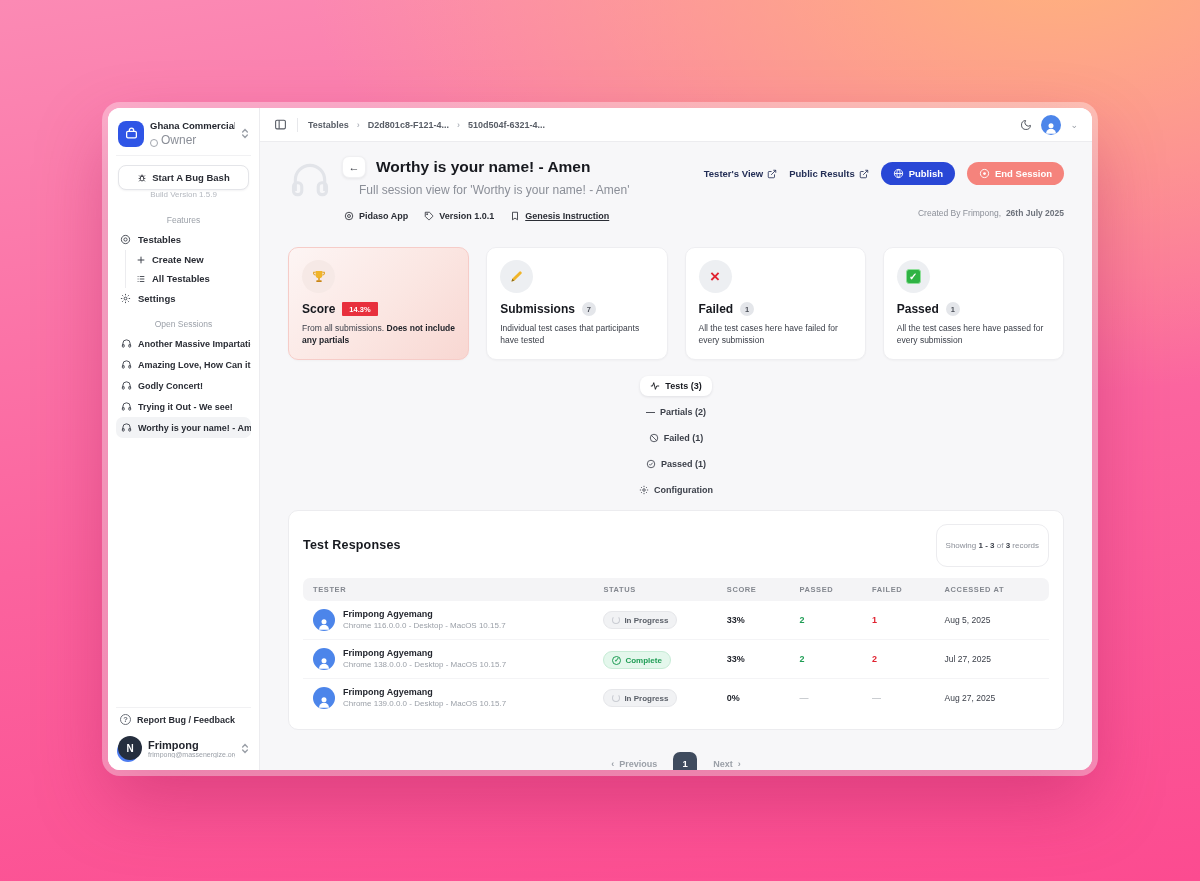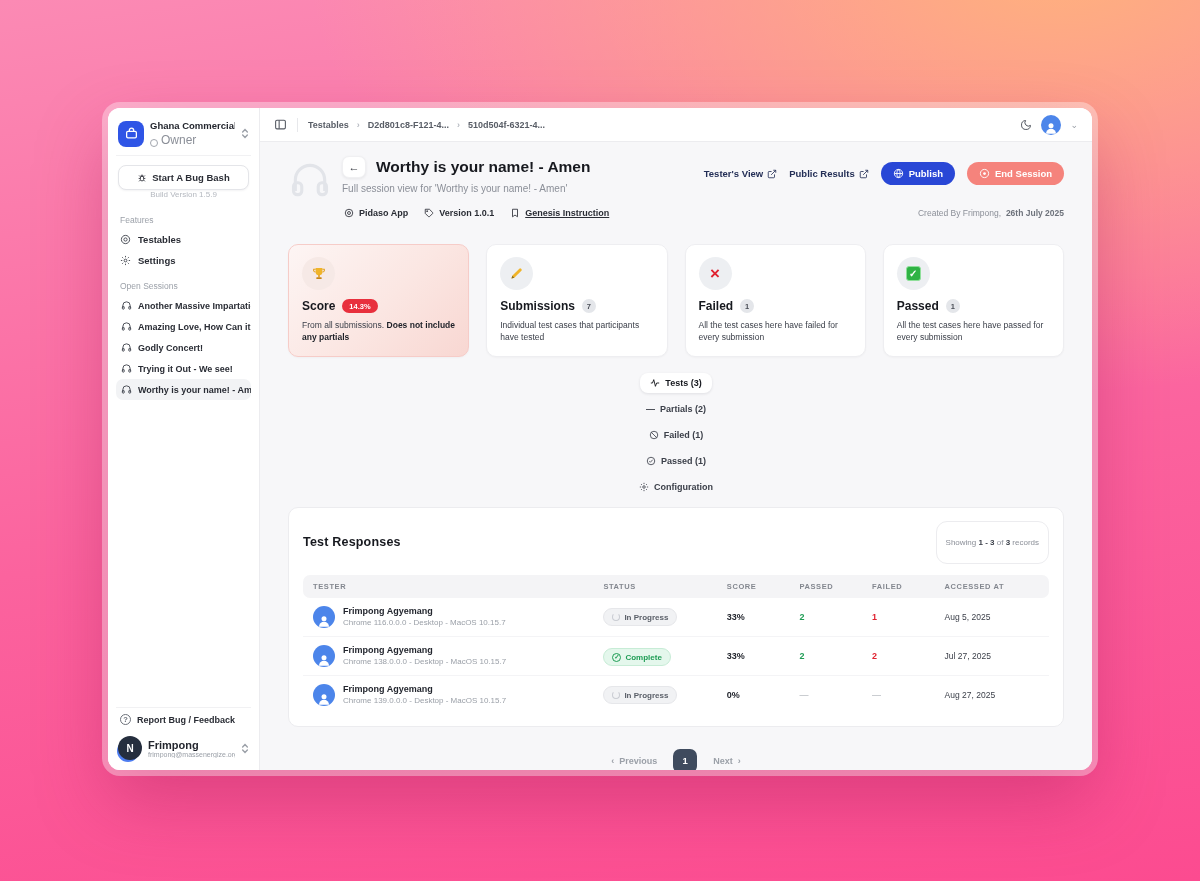--- a/index.html
+++ b/index.html
@@ -19,21 +19,21 @@
   .sidebar { width:152px; min-width:152px; background:#fff; border-right:1px solid #ececef; display:flex; flex-direction:column; padding:10px 8px 8px; }
   .org-row { display:flex; align-items:center; gap:6px; padding:2px 2px 8px; border-bottom:1px solid #f1f1f3; }
   .org-logo { width:26px; height:26px; border-radius:8px; background:#2f55e6; display:flex; align-items:center; justify-content:center; flex:none; }
   .org-meta { flex:1; min-width:0; }
   .org-name { font-size:9.5px; font-weight:bold; color:#23262e; white-space:nowrap; overflow:hidden; }
   .org-role { font-size:12px; color:#8b8f98; display:flex; align-items:flex-end; gap:3px; margin-top:2px; }
   .ring-ic { width:8px; height:8px; border:1px solid #a2a6ae; border-radius:50%; display:inline-block; }
   .updown { color:#9ba0a8; flex:none; }
   .start-btn { margin:9px 2px 0; background:#fff; border:1px solid #e4e5e9; border-radius:8px; padding:6px 4px; display:flex; align-items:center; justify-content:center; gap:5px; font-size:9.5px; font-weight:bold; color:#2a2d35; box-shadow:0 1px 2px rgba(20,20,40,0.05); cursor:pointer; }
   .build { text-align:center; font-size:8px; color:#b4b8bf; margin:0 0 6px; }
-  .sect-label { font-size:8.5px; color:#9ca1a9; margin:10px 4px 4px; }
+  .sect-label { font-size:8.5px; color:#9ca1a9; margin:10px 4px 4px;text-align:center; }
   .nav-item { display:flex; align-items:center; gap:7px; padding:5px 4px; font-size:9.5px; font-weight:bold; color:#2a2d35; border-radius:7px; cursor:pointer; }
   .nav-item .nico { color:#41454e; display:flex; width:11px; justify-content:center; }
   .sub-wrap { margin-left:9px; border-left:1px solid #ececef; padding-left:8px; }
   .sub-item { display:flex; align-items:center; gap:6px; padding:4px 2px; font-size:9.5px; font-weight:bold; color:#2a2d35; cursor:pointer; }
   .session-item { display:flex; align-items:center; gap:6px; padding:5px 5px; font-size:9px; font-weight:bold; color:#2a2d35; border-radius:7px; cursor:pointer; white-space:nowrap; overflow:hidden; }
   .session-item.active { background:#f2f3f5; }
   .session-item svg { flex:none; }
   .sb-spacer { flex:1; }
   .report-row { display:flex; align-items:center; gap:6px; font-size:9px; font-weight:bold; color:#2a2d35; padding:6px 4px; border-top:1px solid #f1f1f3; cursor:pointer; }
   .q-ic { width:11px; height:11px; border:1px solid #6c717a; border-radius:50%; font-size:7.5px; color:#6c717a; display:flex; align-items:center; justify-content:center; font-weight:bold; }
@@ -55,40 +55,40 @@
   .tb-avatar { width:20px; height:20px; border-radius:50%; background:#4c85ea; display:flex; align-items:flex-end; justify-content:center; overflow:hidden; cursor:pointer; }
   .tb-chev { color:#9ba0a8; font-size:9px; cursor:pointer; }
   .content { flex:1; overflow:hidden; padding:14px 28px 0; position:relative; }
   
   .head-wrap { display:flex; align-items:flex-start; position:relative; }
   .hp-watermark { color:#e2e4e9; margin-right:10px; margin-top:2px; }
   .title-block { flex:1; min-width:0; }
   .title-row { display:flex; align-items:center; gap:10px; }
   .back-btn { width:24px; height:22px; background:#fff; border:1px solid #f0f0f2; border-radius:7px; box-shadow:0 1px 3px rgba(20,20,40,0.08); display:flex; align-items:center; justify-content:center; font-size:11px; color:#33363e; cursor:pointer; }
   .page-title { font-size:15.5px; font-weight:bold; color:#17191f; }
-  .page-sub { font-size:10px; color:#8b8f98; margin:5px 0 0 0; }
+  .page-sub { font-size:12px; color:#8b8f98; margin:5px 0 0 17px; }
   .tag-row { display:flex; align-items:center; gap:16px; margin:14px 0 0 2px; }
   .tag { display:flex; align-items:center; gap:5px; font-size:9px; font-weight:bold; color:#2a2d35; cursor:pointer; }
   .tag.underline span { text-decoration:underline; }
   .head-right { display:flex; align-items:center; gap:12px; padding-top:6px; }
   .hlink { display:flex; align-items:center; gap:4px; font-size:9.5px; font-weight:bold; color:#232e56; cursor:pointer; }
   .btn { display:flex; align-items:center; gap:5px; border:none; border-radius:14px; padding:6px 12px; font-size:9.5px; font-weight:bold; color:#fff; cursor:pointer; font-family:inherit; }
   .btn-publish { background:#2947d6; }
   .btn-end { background:#f5837c; }
   .created-by { position:absolute; right:0; top:52px; font-size:8.5px; color:#8b8f98; }
   .created-by b { color:#6d727b; }
   
   .cards { display:grid; grid-template-columns:repeat(4,1fr); gap:17px; margin-top:26px; }
   .card { background:#fff; border:1px solid #eeeef1; border-radius:10px; padding:12px 13px; min-height:103px; box-shadow:0 1px 2px rgba(20,20,40,0.03); }
   .card.score { border-color:#f6ccc8; background:linear-gradient(135deg,#fdf5f4 0%,#fbe6e2 55%,#f8d7d2 100%); }
   .card-ic { width:33px; height:33px; border-radius:50%; background:#edeff2; display:flex; align-items:center; justify-content:center; }
   .card.score .card-ic { background:#f6e9e6; }
   .card-title-row { display:flex; align-items:center; gap:7px; margin-top:9px; }
   .card-title { font-size:12px; font-weight:bold; color:#17191f; }
-  .badge-red { background:#e8303d; color:#fff; font-size:7.5px; font-weight:bold; border-radius:7px; padding:2.5px 7px; }
+  .badge-red { background:#e8303d; color:#fff; font-size:7.5px; font-weight:bold; border-radius:1px; padding:2.5px 7px; }
   .badge-grey { background:#e4e6ea; color:#4a4e57; font-size:7.5px; font-weight:bold; border-radius:50%; width:14px; height:14px; display:flex; align-items:center; justify-content:center; }
   .card-desc { font-size:8.5px; color:#3c404a; line-height:1.45; margin-top:6px; }
   .card-desc b { color:#1d2027; }
   .x-glyph { color:#e02230; font-size:17px; font-weight:bold; line-height:1; }
   .check-box { width:15px; height:15px; background:#2fb344; border:1.5px solid #8fdf9a; border-radius:3px; color:#fff; font-size:10px; font-weight:bold; display:flex; align-items:center; justify-content:center; }
   
   .tabs { display:flex; align-items:center; gap:6px; margin-top:16px;flex-direction:column; }
   .tab { display:flex; align-items:center; gap:5px; font-size:9px; font-weight:bold; color:#3c404a; padding:5px 10px; border-radius:8px; cursor:pointer; }
   .tab.active { background:#fff; box-shadow:0 1px 3px rgba(20,20,40,0.1); color:#17191f; }
   .tab .tico { font-size:9px; color:#41454e; display:flex; }
@@ -163,20 +163,38 @@
     <div class="sect-label">Features</div>
     <div class="nav-item">
       <span class="nico">
           <svg width="11" height="11" viewBox="0 0 24 24" fill="none" stroke="currentColor" stroke-width="2">
             <circle cx="12" cy="12" r="9"></circle>
             <circle cx="12" cy="12" r="3.5"></circle>
           </svg>
         </span>
       <span>Testables</span>
     </div>
+    <div class="sub-wrap">
+      <div class="sub-item">
+        <span class="nico">
+            <svg width="10" height="10" viewBox="0 0 24 24" fill="none" stroke="#41454e" stroke-width="2.4">
+              <path d="M12 4v16M4 12h16"></path>
+            </svg>
+          </span>
+        <span>Create New</span>
+      </div>
+      <div class="sub-item">
+        <span class="nico">
+            <svg width="10" height="10" viewBox="0 0 24 24" fill="none" stroke="#41454e" stroke-width="2.2">
+              <path d="M4 6h2M9 6h11M4 12h2M9 12h11M4 18h2M9 18h11"></path>
+            </svg>
+          </span>
+        <span>All Testables</span>
+      </div>
+    </div>
     <div class="nav-item">
       <span class="nico">
           <svg width="11" height="11" viewBox="0 0 24 24" fill="none" stroke="currentColor" stroke-width="2">
             <circle cx="12" cy="12" r="3"></circle>
             <path d="M12 2v3m0 14v3M2 12h3m14 0h3M4.9 4.9l2.1 2.1m10 10l2.1 2.1m0-14.2l-2.1 2.1m-10 10l-2.1 2.1"></path>
           </svg>
         </span>
       <span>Settings</span>
     </div>
 

